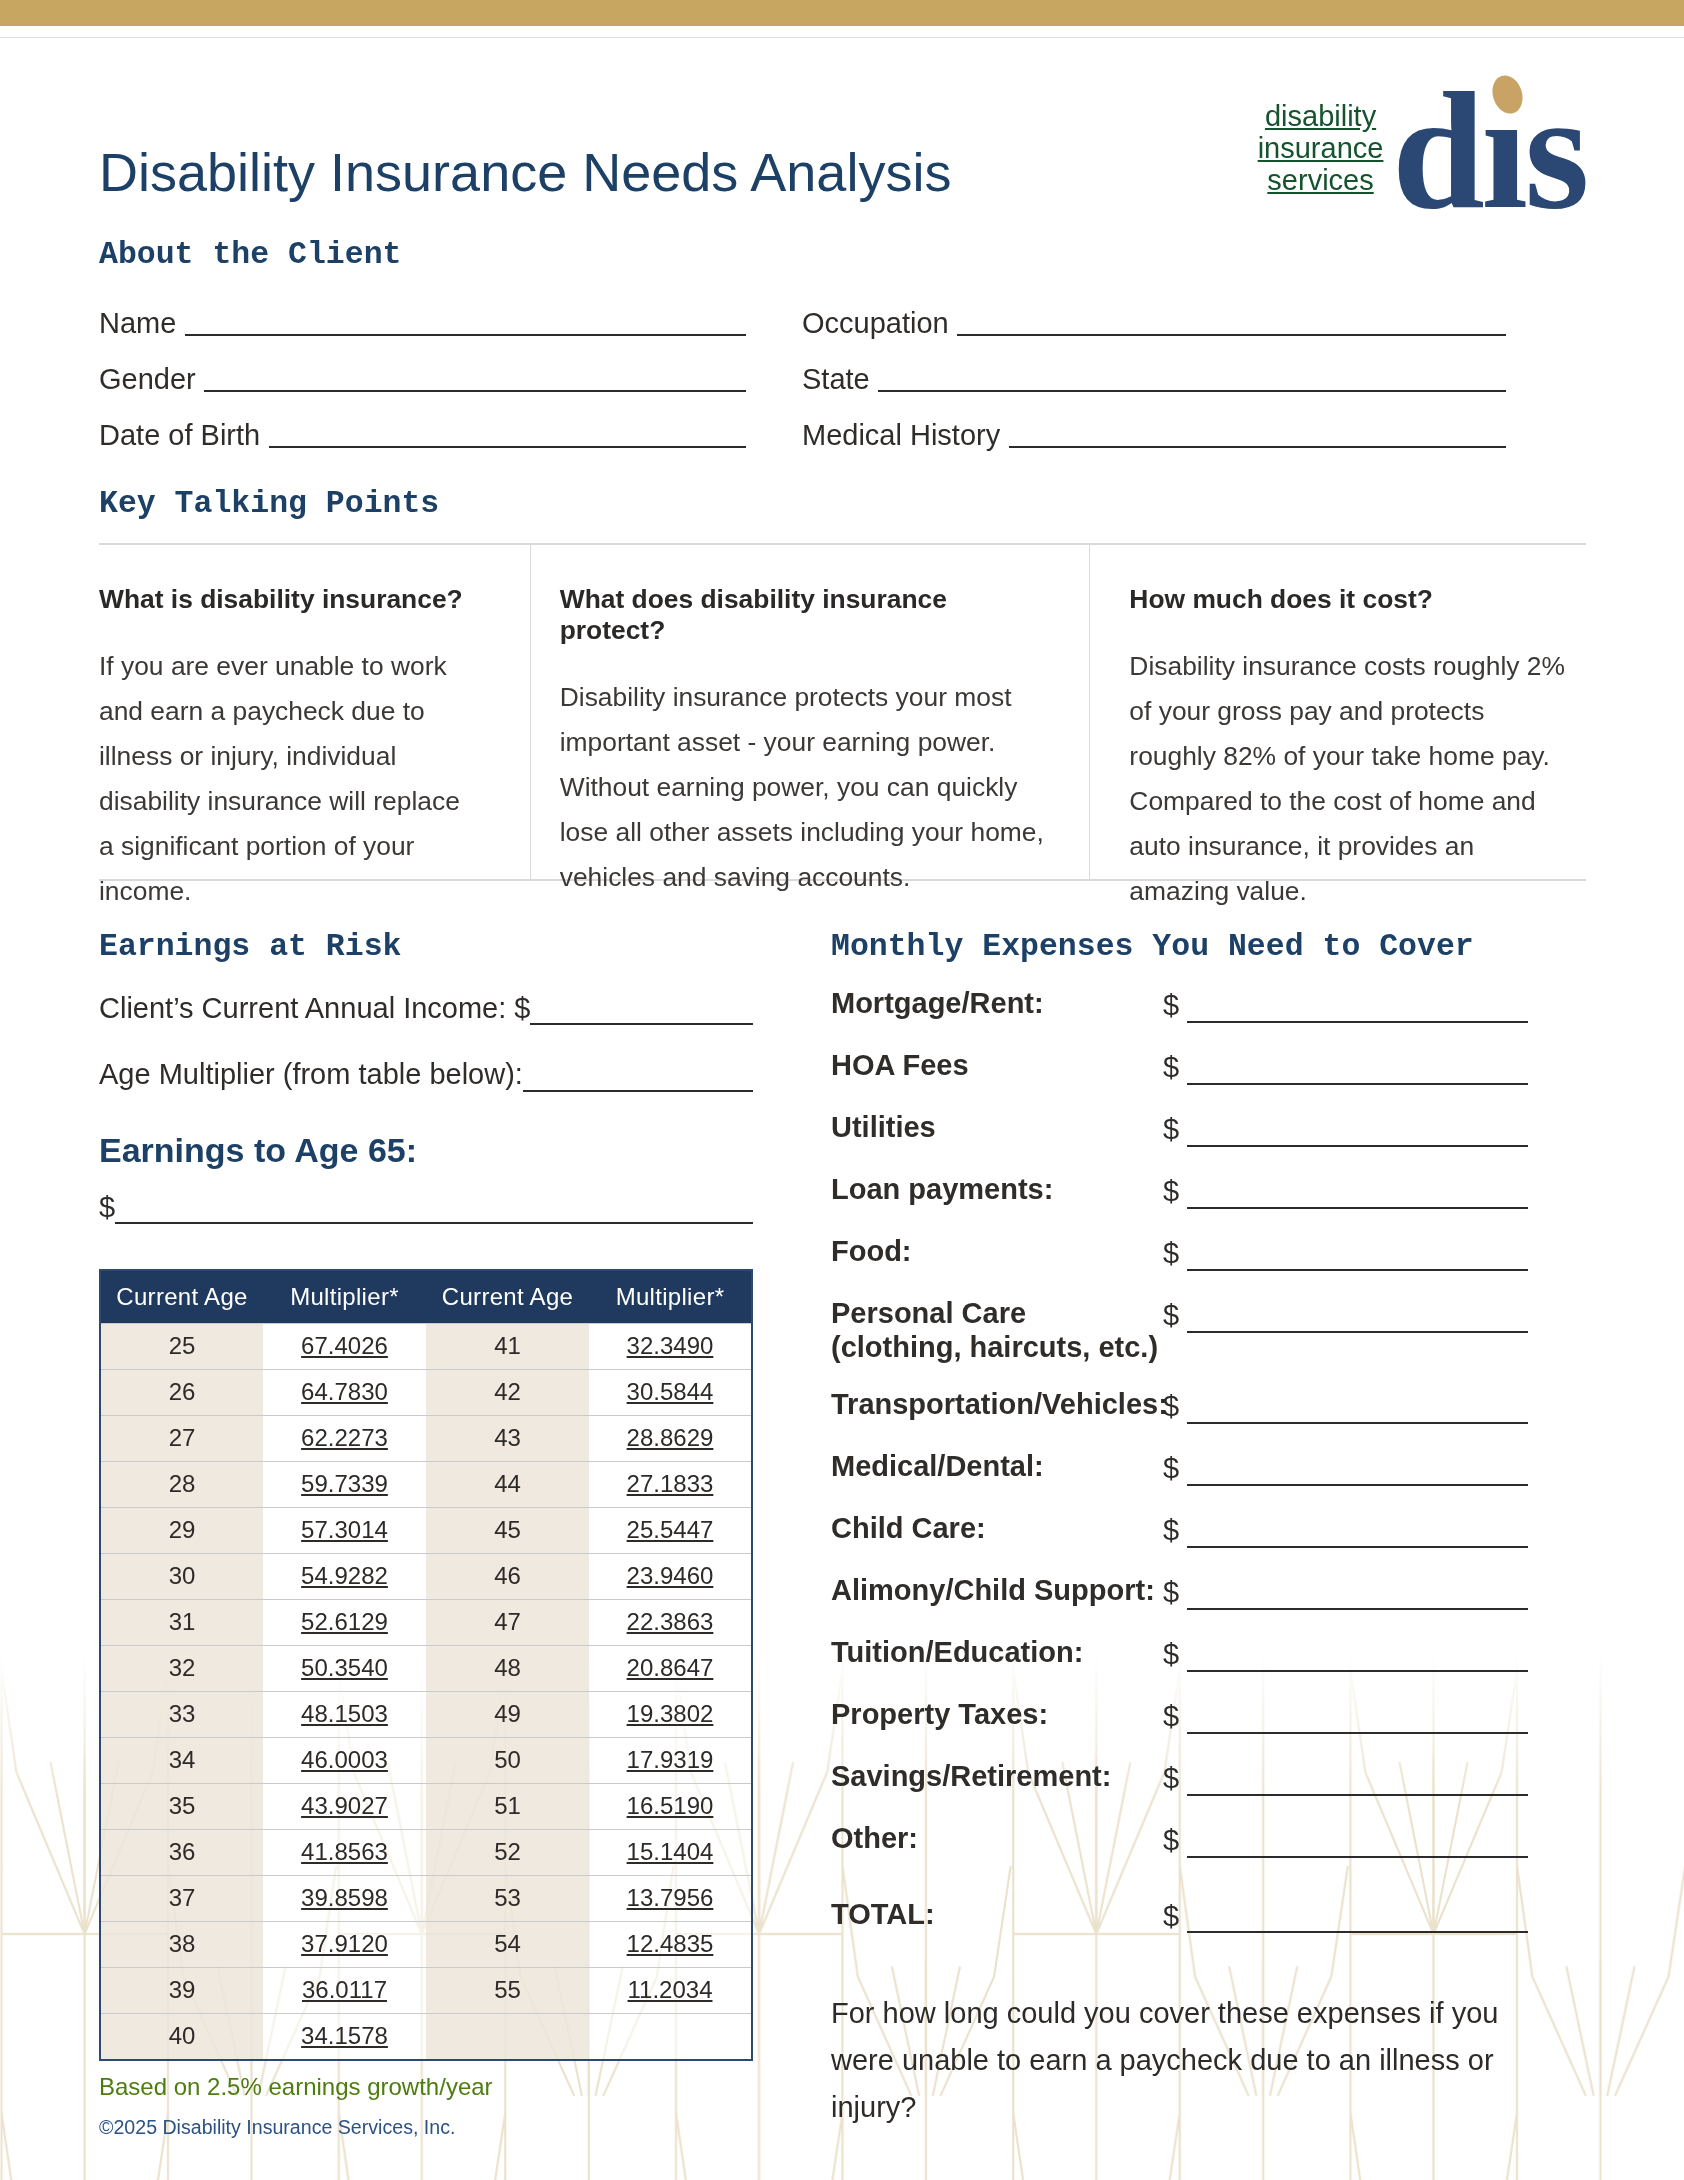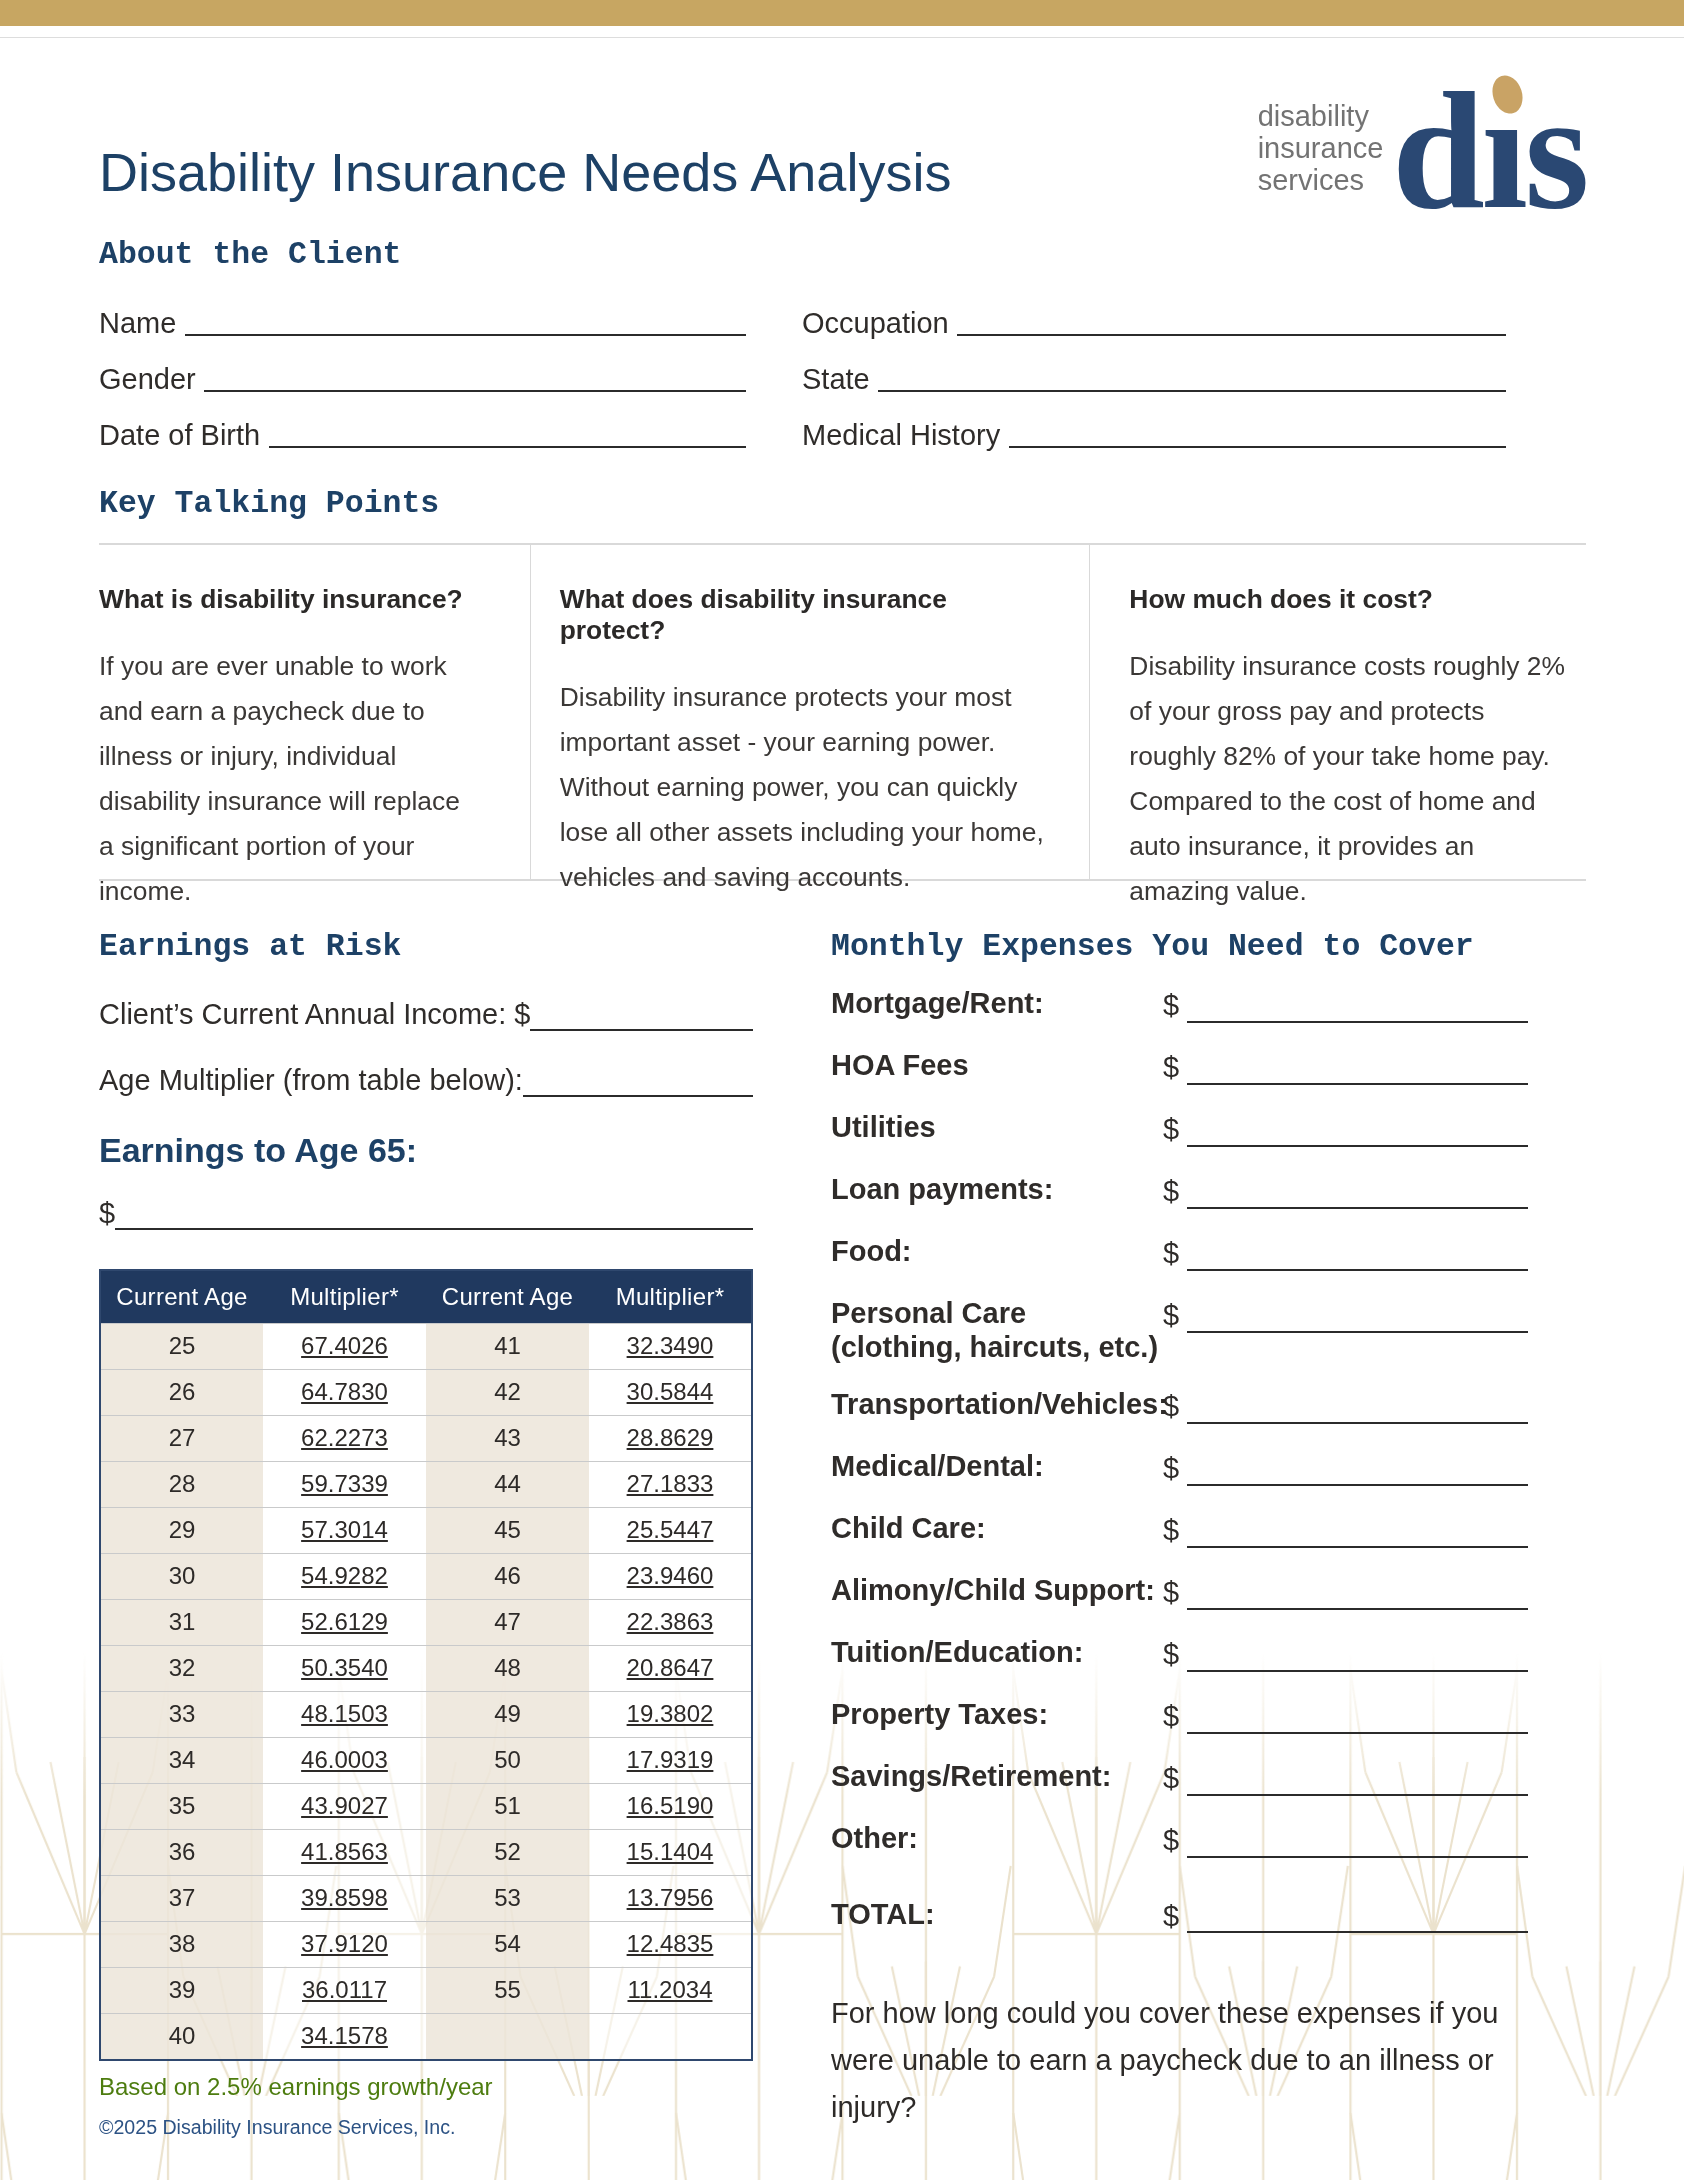--- a/index.html
+++ b/index.html
@@ -6,21 +6,21 @@
   .page{position:relative;width:1685px;height:2181px;background:#ffffff;overflow:hidden;
         font-family:"Liberation Sans",sans-serif;color:#2d2a28;margin:0 auto;}
   .goldbar{height:25.6px;background:#C7A662;}
   .hairline{height:1.7px;background:#DDDDDD;margin-top:11px;}
   .content{position:relative;z-index:1;padding:0 99px;}
 
   
   .hdr{display:flex;justify-content:space-between;align-items:flex-end;margin-top:34px;height:143px;}
   .title{font-size:54px;color:#1D4166;letter-spacing:0;padding-bottom:12px;}
   .logo{position:relative;display:flex;align-items:flex-end;}
-  .logo-words{text-align:left;font-size:29px;line-height:32px;color:#737373;padding-bottom:19px;}
+  .logo-words{text-align:center;font-size:29px;line-height:32px;color:#14532d;padding-bottom:19px;text-decoration:underline;}
   .logo-mark{position:relative;margin-left:8.5px;font-family:"Liberation Serif",serif;font-weight:700;
              font-size:167px;line-height:128px;color:#2A4873;letter-spacing:-3.4px;}
   .logo-dot{position:absolute;left:101px;top:-12px;width:29px;height:39px;border-radius:50%;
             background:#C9A365;transform:rotate(-18deg);}
 
   
   .h2{font-size:31.5px;font-weight:700;color:#1D4166;font-family:Liberation Mono, monospace;}
   .h2b{font-size:34px;font-weight:700;color:#1D4166;}
 
   
@@ -37,21 +37,21 @@
   .card.c2{width:560px;border-left:1.7px solid #D9D9D9;padding-left:29px;padding-right:34px;}
   .card.c3{width:497px;border-left:1.7px solid #D9D9D9;padding-left:39px;padding-right:8.5px;}
   .card h3{margin:0;font-size:26.4px;font-weight:700;color:#2B2928;}
   .card p{margin:29px 0 0 0;font-size:26.4px;line-height:45px;color:#3B3836;}
 
   
   .cols{display:flex;align-items:flex-start;}
   .lcol{width:654px;flex:none;}
   .rcol{margin-left:78px;width:721px;flex:none;}
 
-  .lrow{display:flex;align-items:flex-end;height:46px;margin-top:20.4px;}
+  .lrow{display:flex;align-items:center;height:46px;margin-top:20.4px;}
   .lrow .llabel{font-size:29px;color:#2F2C2A;white-space:nowrap;line-height:34px;}
   .lrow .lfill{flex:1;border-bottom:2.6px solid #2B2B2B;margin-top:31px;height:2.6px;}
   .mt56{margin-top:48px;} .mt40{margin-top:34px;} .mt16{margin-top:13.6px;}
 
   
   table.mult{border-collapse:collapse;width:654px;margin-top:39px;border:2.6px solid #2F486E;table-layout:fixed;}
   table.mult th{background:#20395F;color:#ffffff;font-weight:400;font-size:24px;padding:12px 0;letter-spacing:0.3px;margin-top:41px;}
   table.mult td{font-size:24px;color:#2D2A28;text-align:center;padding:8.5px 0;height:25.6px;}
   table.mult tbody tr td{border-top:1.7px solid #C9CACB;}
   table.mult td:nth-child(1),table.mult td:nth-child(3){background:rgba(236,229,217,.85);}

